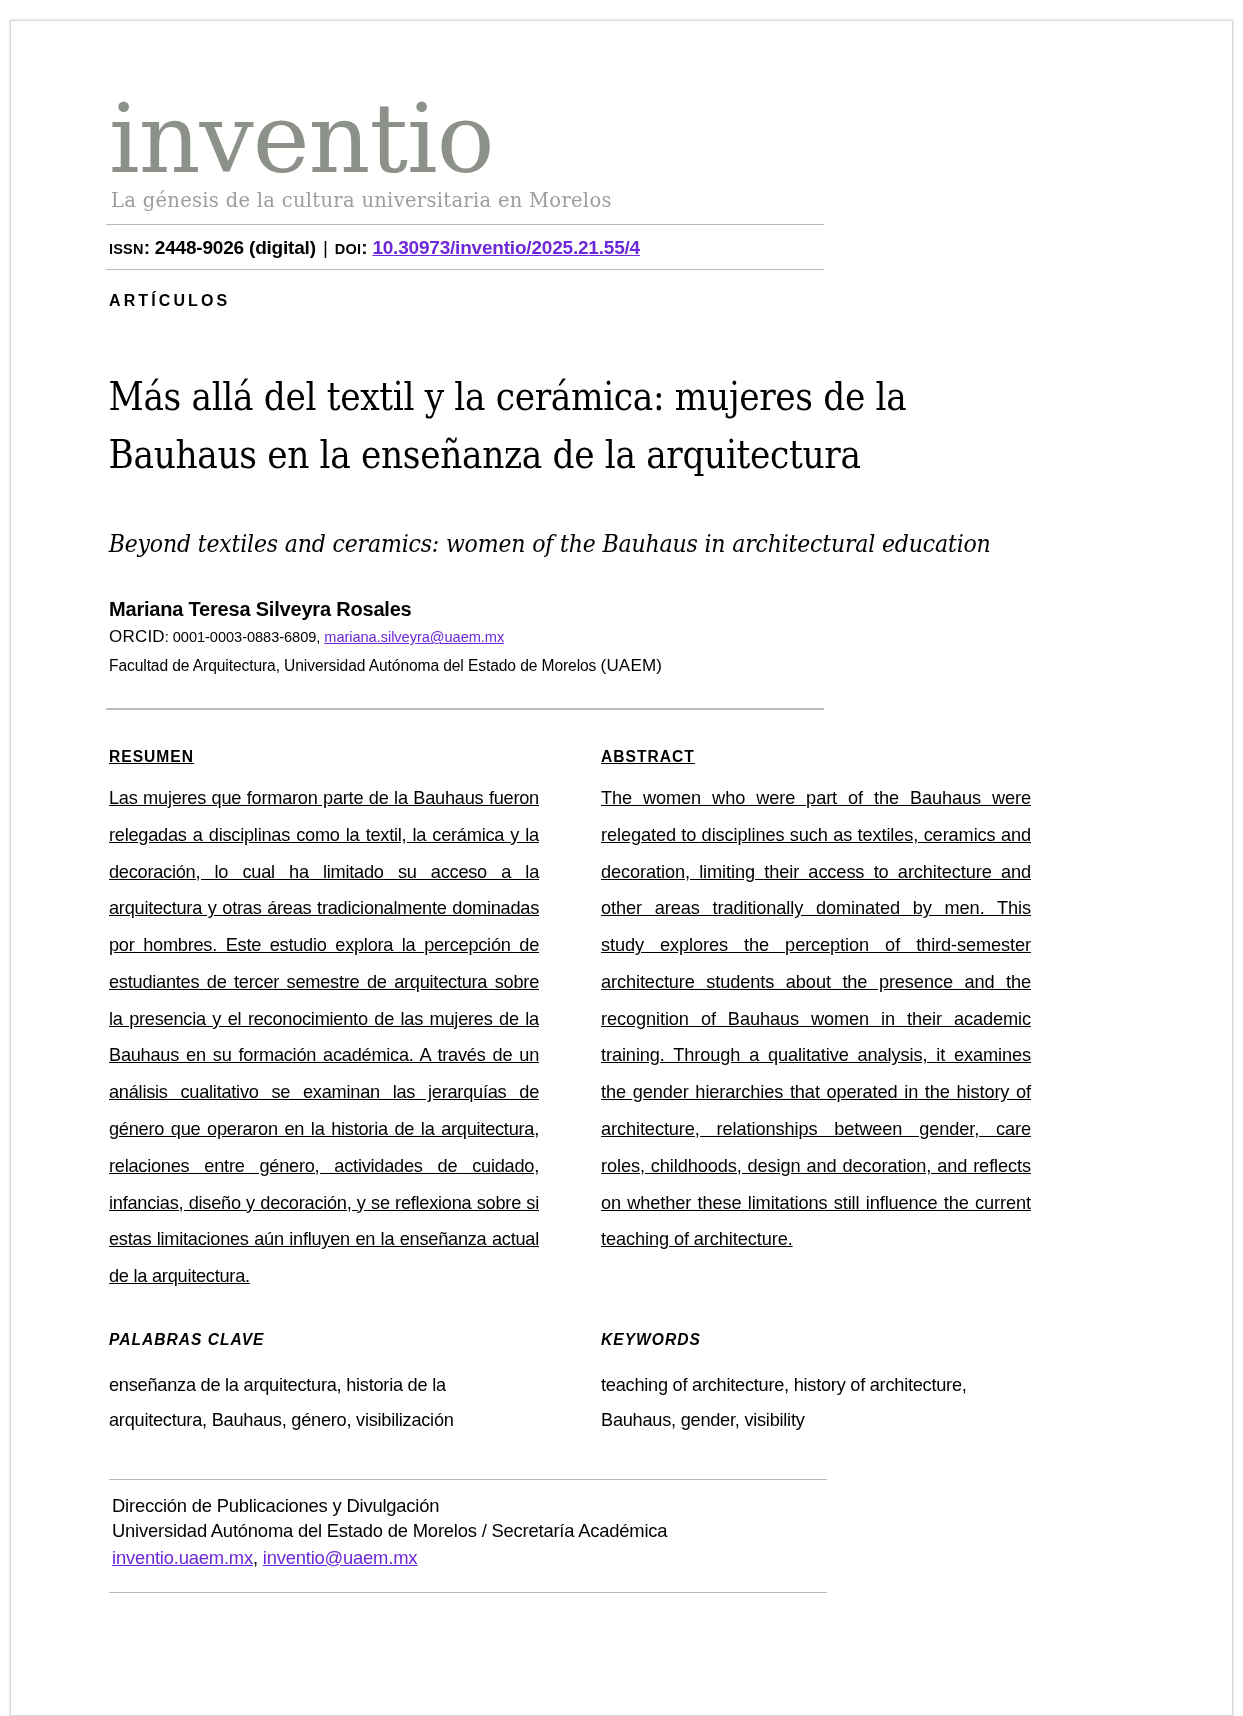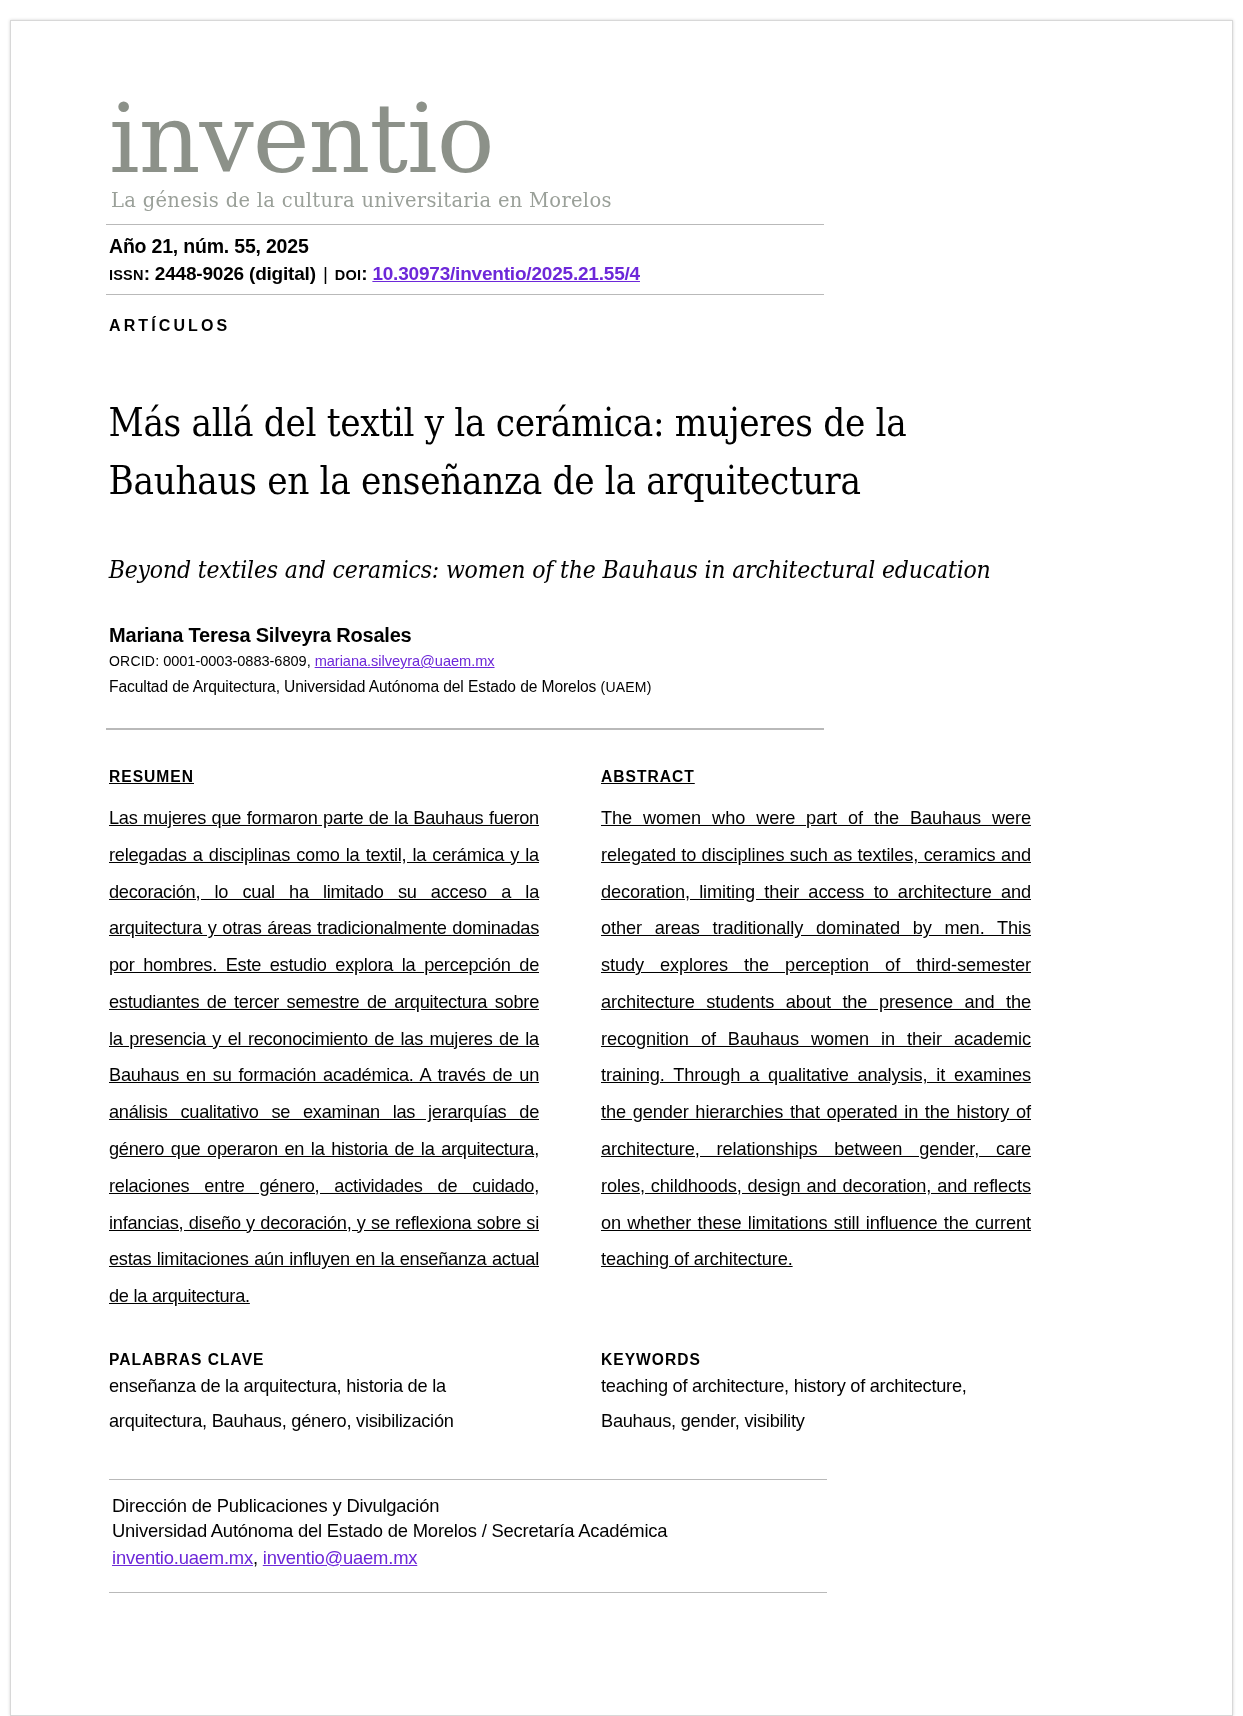--- a/index.html
+++ b/index.html
@@ -142,21 +142,21 @@
     letter-spacing: -0.05px;
     margin-top: 2px;
   }
   .author-affil {
     font-size: 15.6px;
     line-height: 1.5;
     letter-spacing: -0.1px;
     margin-top: 2px;
   }
   .tiny-caps {
-    font-size: 14px;
+    font-size: 17px;
     letter-spacing: 0.2px;
   }
 
   .dates-wrap {
     padding-top: 30px;
   }
   .dates-line {
     font-size: 15px;
     letter-spacing: -0.15px;
     padding: 26px 0 16px 3px;
@@ -190,21 +190,22 @@
 
   .kw-area {
     display: flex;
     gap: 62px;
     padding: 36px 0 0 3px;
   }
   .kw-heading {
     font-size: 15.6px;
     font-weight: 600;
     letter-spacing: 1.0px;
-    margin-bottom: 0;
+    margin-bottom: 19px;
+    font-style: italic;
   }
   .kw-body {
     font-size: 18.2px;
     line-height: 1.95;
     letter-spacing: -0.25px;
   }
 
   
   .footer {
     position: absolute;
@@ -241,21 +242,20 @@
   <div class="content">
 
     <div class="masthead">
       <div class="logo-word">inventio</div>
       <div class="logo-tagline">La génesis de la cultura universitaria en Morelos</div>
     </div>
 
     <hr class="rule">
 
     <div class="issue-block">
-      <div class="issue-line">Año 21, núm. 55, 2025</div>
       <div class="issn-line">
         <span class="smallcaps">ISSN</span><span>: 2448-9026 (digital)</span>
         <span class="sep">|</span>
         <span class="smallcaps">DOI</span><span>:</span>
         <a class="doi-link" href="#">10.30973/inventio/2025.21.55/4</a>
       </div>
     </div>
 
     <hr class="rule">
 

